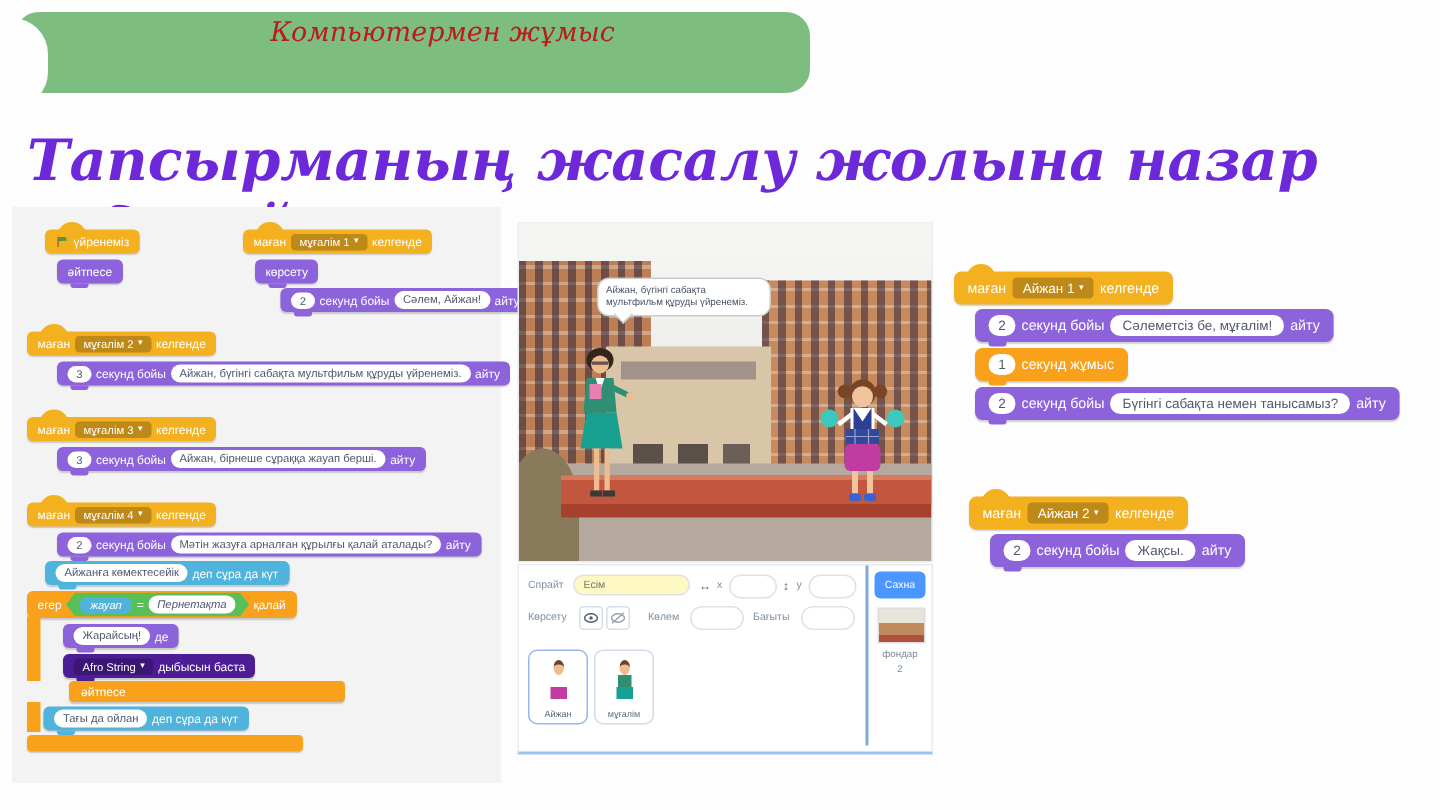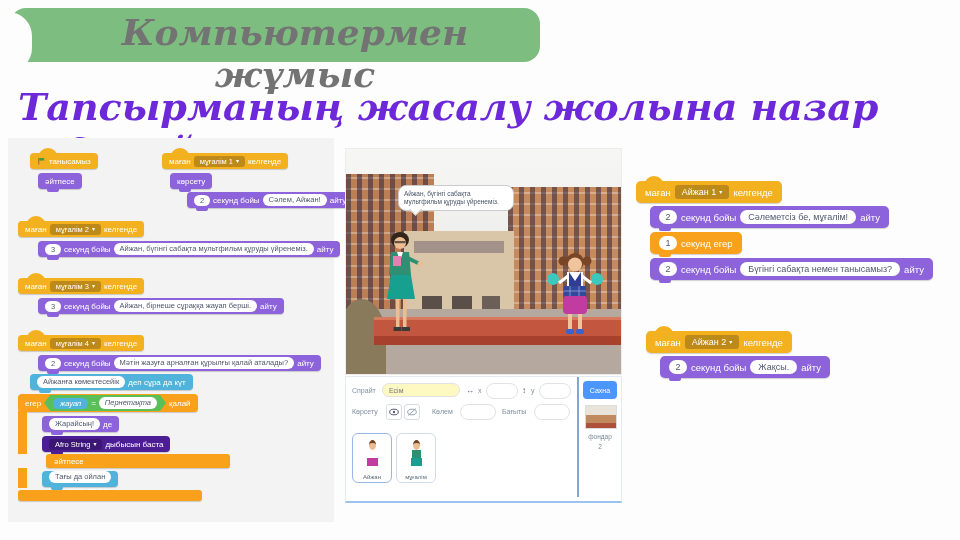--- a/index.html
+++ b/index.html
@@ -2,21 +2,21 @@
 <html><head>
 <meta charset="utf-8">
 <style>
   html,body{margin:0;padding:0;background:#fff;font-family:"Liberation Sans",sans-serif;}
   #slide{position:relative;width:960px;height:540px;background:#fdfdfd;overflow:hidden;}
 
   
   .banner{position:absolute;left:10px;top:8px;width:530px;height:54px;background:#7dbd80;border-radius:16px;}
   .banner-notch{position:absolute;left:-16px;top:12px;width:48px;height:60px;background:#fdfdfd;border-radius:26px;}
   .banner-title{position:absolute;left:70px;top:11px;width:450px;text-align:center;
-    font-family:"DejaVu Serif",serif;font-style:italic;font-weight:bold;font-size:36px;color:#737373;}
+    font-family:"DejaVu Serif",serif;font-style:italic;font-weight:normal;font-size:18px;color:#b91c1c;}
   .heading{position:absolute;left:18px;top:84px;font-family:"DejaVu Serif",serif;font-style:italic;
     font-weight:bold;font-size:38px;color:#6d28d9;}
 
   .left-panel{position:absolute;left:8px;top:138px;width:326px;height:384px;background:#f3f3f4;}
 
   
   .blk{position:absolute;display:flex;align-items:center;white-space:nowrap;color:#fff;
     border-radius:4px;box-shadow:0 1px 1px rgba(0,0,0,.18);}
   .sm{height:16px;font-size:8px;gap:3px;padding:0 7px;}
   .lg{height:22px;font-size:9.5px;gap:4px;padding:0 9px;border-radius:5px;}
@@ -93,21 +93,21 @@
 
   <div class="left-panel"></div>
 
   <div class="blk sm evt hat" style="left:30px;top:153px;">
     <span>
       <svg width="9" height="9" viewBox="0 0 10 10">
           <rect x="1.4" y="0.5" width="1.1" height="9" fill="#9a6a30"></rect>
           <polygon points="2.5,1 9,1.6 7.2,3.2 9,4.8 2.5,5.4" fill="#45993f"></polygon>
         </svg>
     </span>
-    <span>танысамыз</span>
+    <span>үйренеміз</span>
   </div>
   <div class="blk sm look stk" style="left:38px;top:173px;">
     <span>әйтпесе</span>
   </div>
 
   <div class="blk sm evt hat" style="left:162px;top:153px;">
     <span>маған</span>
     <span class="dd">
         <span>мұғалім 1</span>
         <span class="arr">▾</span>
@@ -190,21 +190,21 @@
     <span class="dd">
         <span>Afro String</span>
         <span class="arr">▾</span>
       </span>
     <span>дыбысын баста</span>
   </div>
   <div class="armbar" style="left:18px;top:454px;width:168px;height:14px;margin-left:28px;">
     <span>әйтпесе</span>
   </div>
   <div class="spine" style="left:18px;top:468px;height:20px;"></div>
-  <div class="blk sm sense stk" style="left:42px;top:471px;flex-direction:column;">
+  <div class="blk sm sense stk" style="left:29px;top:471px;">
     <span class="oval">Тағы да ойлан</span>
     <span>деп сұра да күт</span>
   </div>
   <div class="armbar" style="left:18px;top:490px;width:168px;height:11px;"></div>
 
   <div class="stage">
     <div class="lamp"></div>
     <div class="bld win" style="left:0;top:25px;width:88px;height:170px;background-color:#bb7e55;"></div>
     <div class="bld win" style="left:162px;top:38px;width:113px;height:150px;background-color:#c68a5d;"></div>
     <div class="bld" style="left:58px;top:82px;width:110px;height:95px;background:#d9c6a8;">
@@ -326,21 +326,21 @@
     <span>келгенде</span>
   </div>
   <div class="blk lg look stk" style="left:650px;top:206px;">
     <span class="num">2</span>
     <span>секунд бойы</span>
     <span class="oval">Сәлеметсіз бе, мұғалім!</span>
     <span>айту</span>
   </div>
   <div class="blk lg ctrl stk" style="left:650px;top:232px;">
     <span class="num">1</span>
-    <span>секунд егер</span>
+    <span>секунд жұмыс</span>
   </div>
   <div class="blk lg look stk" style="left:650px;top:258px;">
     <span class="num">2</span>
     <span>секунд бойы</span>
     <span class="oval">Бүгінгі сабақта немен танысамыз?</span>
     <span>айту</span>
   </div>
 
   <div class="blk lg evt hat" style="left:646px;top:331px;">
     <span>маған</span>

